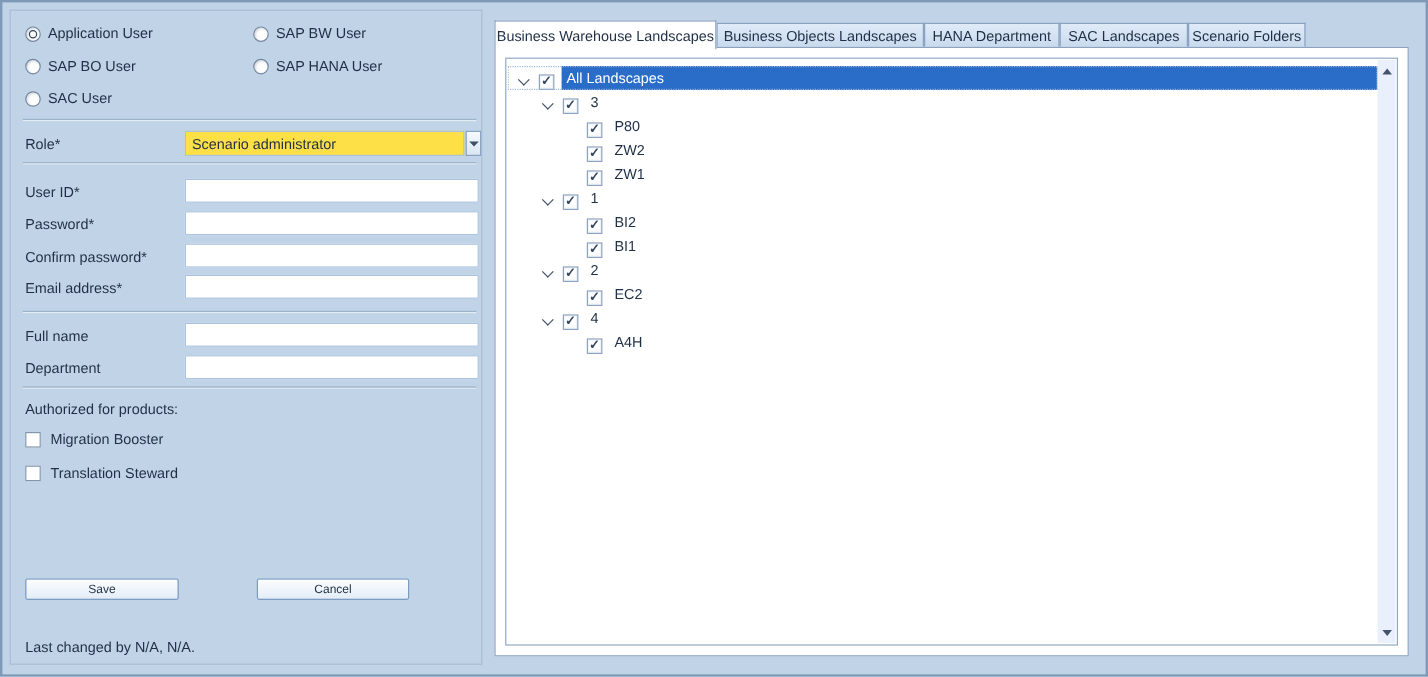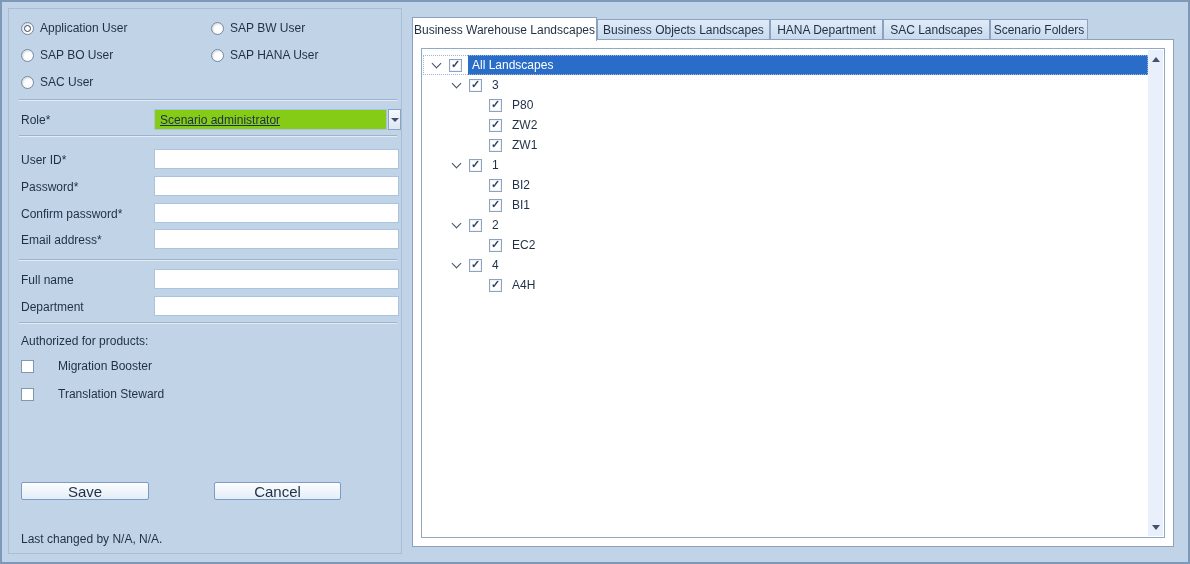--- a/index.html
+++ b/index.html
@@ -16,42 +16,42 @@
   .sep{ position:absolute; left:10px; width:378px; height:1px; background:#9db3ca;
     box-shadow:0 1px 0 rgba(255,255,255,.55); }
   .radio-item{ position:absolute; display:flex; align-items:center; gap:6px; height:14px; cursor:default; }
   .radio{ width:13px; height:13px; border:1px solid #75879e; border-radius:50%;
     background:#fff; box-shadow: inset 1px 1px 2px rgba(120,140,160,.35); flex:none; position:relative; }
   .radio.selected::after{ content:""; position:absolute; inset:2px; border:1.5px solid #33445c; border-radius:50%; }
   .field{ position:absolute; left:145px; width:245px; height:20px;
     border:1px solid #abc3df; background:#fff; font-family:inherit; font-size:12px;
     padding:0 4px; color:#1f2f45; outline:none; }
   .combo-text{ position:absolute; left:145px; top:100px; width:233px; height:21px;
-    border:1px solid #abc3df; background:#84cc16; display:flex; align-items:center; padding:0 5px;text-decoration:underline; }
+    border:1px solid #abc3df; background:#fde047; display:flex; align-items:center; padding:0 5px; }
   .combo-btn{ position:absolute; left:379px; top:100px; width:13px; height:21px;
     border:1px solid #8aa4c4; background:linear-gradient(#f5f9fd,#dce7f3);
     display:flex; align-items:center; justify-content:center; }
   .combo-btn::after{ content:""; border-left:4px solid transparent; border-right:4px solid transparent;
     border-top:4px solid #3f4f66; }
-  .pcb-item{ position:absolute; display:flex; align-items:center; gap:24px; height:14px;justify-content:center; }
+  .pcb-item{ position:absolute; display:flex; align-items:center; gap:8px; height:14px;justify-content:center; }
   .pcb{ width:13px; height:13px; border:1px solid #8296ad; background:#fff; flex:none; }
   .btn{ position:absolute; height:18px; border:1px solid #7c9cc4; border-radius:2px;
     background:linear-gradient(#fcfdfe,#e3edf7); display:flex; align-items:center; justify-content:center;
-    font-size:15px; color:#1f2f45; cursor:default; }
+    font-size:10px; color:#1f2f45; cursor:default; }
   
   .tab{ position:absolute; border:1px solid #8ba3c0; border-bottom:none;
     display:flex; align-items:center; justify-content:center; font-size:12px;
     background:linear-gradient(#e0ebf8,#c9daee); top:17px; height:20px; z-index:1; cursor:default; white-space:nowrap; }
   .tab.active{ background:#fff; top:15px; height:24px; z-index:3; }
   .content-panel{ position:absolute; left:410px; top:37px; width:762px; height:508px;
     background:#fff; border:1px solid #8ba3c0; z-index:2; }
   .tree{ position:absolute; left:419px; top:46px; width:744px; height:490px;
     background:#fff; border:1px solid #92a9c4; z-index:4; }
   .tree-rows{ position:absolute; left:1px; top:1px; right:16px; bottom:1px; padding-top:5px; overflow:hidden; }
-  .trow{ display:flex; align-items:center; height:20px; width:100%; cursor:default; }
+  .trow{ display:flex; align-items:flex-end; height:20px; width:100%; cursor:default; }
   .trow.lvl0{ padding-left:8px; } .trow.lvl1{ padding-left:28px; } .trow.lvl2{ padding-left:48px; }
   .trow.selected{ outline:1px dotted #9ab6d8; outline-offset:-1px; }
   .chev{ width:18px; height:14px; display:flex; align-items:center; flex:none; }
   .chev.down::before{ content:""; width:6px; height:6px; margin-left:2px; margin-top:-3px;
     border-right:1.6px solid #3f4f66; border-bottom:1.6px solid #3f4f66; transform:rotate(45deg); }
   .cb{ width:13px; height:13px; border:1px solid #8ea3bf; background:#fff;
     box-shadow: inset 0 0 0 1px #eef4fa; display:flex; align-items:center; justify-content:center; flex:none; }
   .cb.checked::after{ content:"✓"; font-size:11px; font-weight:bold; line-height:1; color:#35465e; margin-top:-1px; }
   .tlabel{ margin-left:6px; padding:3px 4px; font-size:12px; color:#1f2f45; white-space:nowrap; }
   .trow.selected .tlabel{ flex:1; background:#2a6dc8; color:#fff; }

